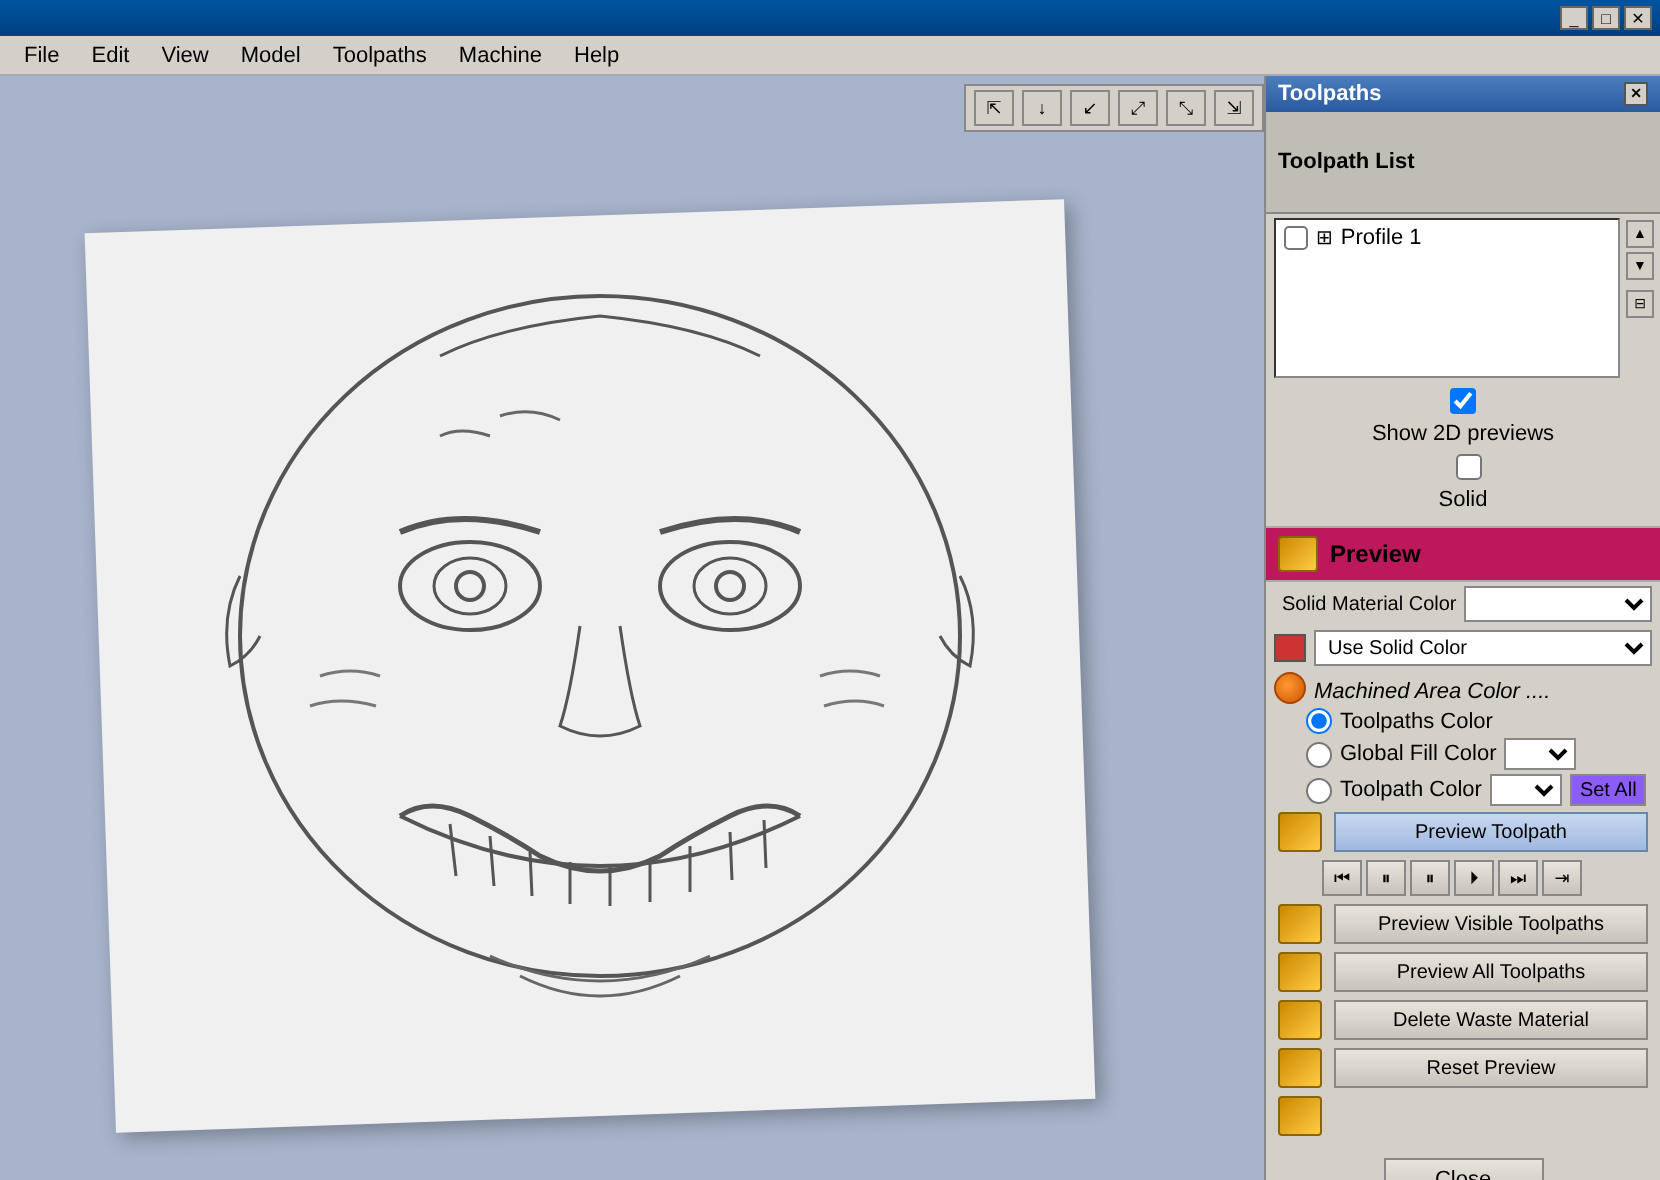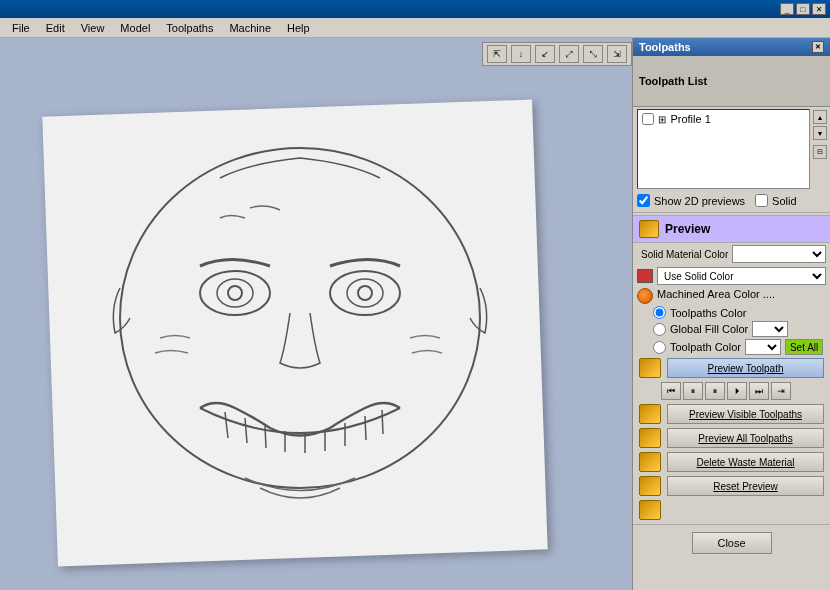--- a/index.html
+++ b/index.html
@@ -184,39 +184,40 @@
       width: 12px;
       height: 12px;
     }
 
     
     .check-row {
       display: flex;
       align-items: center;
       gap: 4px;
       padding: 3px 4px;
+      flex-direction: column;
     }
     .check-row label {
       font-size: 11px;
     }
 
     
     .divider {
       height: 1px;
       background: #aaa;
       margin: 2px 0;
     }
 
     
     .preview-header {
       display: flex;
       align-items: center;
       gap: 6px;
       padding: 4px 6px;
-      background: #c4b5fd;
+      background: #be185d;
       border-top: 1px solid #aaa;
       border-bottom: 1px solid #aaa;
     }
     .preview-icon {
       width: 20px;
       height: 18px;
       background: linear-gradient(135deg, #cc8800, #ffcc44);
       border: 1px solid #886600;
       border-radius: 2px;
     }
@@ -243,24 +244,25 @@
       flex: 1;
       font-size: 10px;
       height: 18px;
       border: 1px solid #888;
       background: white;
       padding: 1px 2px;
     }
 
     .label-row {
       display: flex;
-      align-items: flex-start;
+      align-items: flex-end;
       gap: 4px;
       padding: 1px 4px;
       font-size: 11px;
+      font-style: italic;
     }
     .orange-circle {
       width: 16px;
       height: 16px;
       background: radial-gradient(circle at 40% 40%, #ff9933, #cc5500);
       border-radius: 50%;
       border: 1px solid #aa4400;
       flex-shrink: 0;
     }
 
@@ -277,33 +279,32 @@
       height: 16px;
       font-size: 10px;
       border: 1px solid #888;
       background: white;
     }
 
     .set-all-btn {
       font-size: 10px;
       padding: 1px 4px;
       height: 16px;
-      background: #84cc16;
+      background: #8b5cf6;
       border: 1px solid #888;
       cursor: pointer;
     }
 
     
     .action-btn {
       display: flex;
       align-items: center;
       gap: 6px;
       padding: 1px 4px;
       margin: 1px 2px;
-      text-decoration: underline;
     }
     .btn-icon {
       width: 22px;
       height: 20px;
       background: linear-gradient(135deg, #cc8800, #ffcc44);
       border: 1px solid #886600;
       border-radius: 2px;
       flex-shrink: 0;
     }
     .btn-main {

